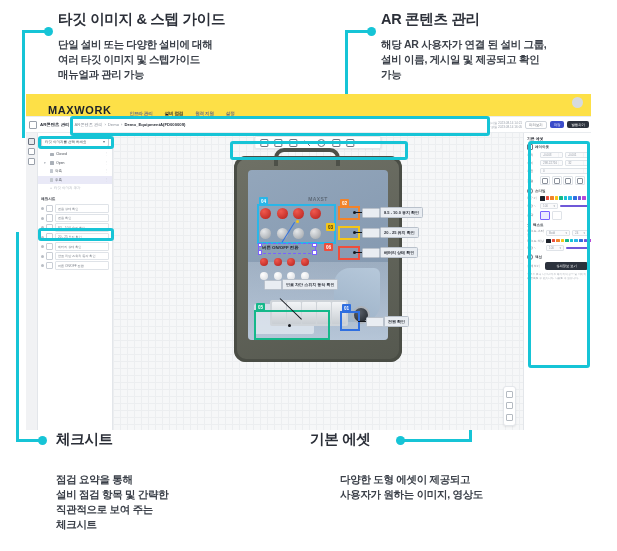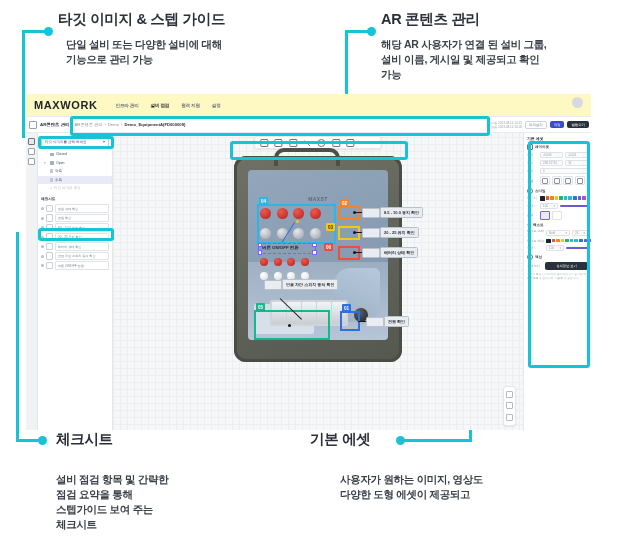--- a/index.html
+++ b/index.html
@@ -11,21 +11,21 @@
   #root{position:relative;width:617px;height:551px;}
 
   
   .callout-title{font-size:14.5px;font-weight:bold;color:#2b2f38;letter-spacing:-0.3px;white-space:nowrap;}
   .callout-body{font-size:10.5px;font-weight:bold;color:#3b4049;line-height:15px;letter-spacing:-0.3px;}
   .cal-line{position:absolute;background:#16c4d6;}
   .cal-dot{position:absolute;width:9px;height:9px;border-radius:50%;background:#16c4d6;}
 
   
   #app{position:absolute;left:26px;top:94px;width:565px;height:336px;background:#fff;overflow:hidden;}
-  .brandbar{height:22px;display:flex;align-items:center;padding-left:8px;background:#fef9c3;}
+  .brandbar{height:22px;display:flex;align-items:flex-end;padding-left:22px;background:#fde047;}
   .brand{font-size:11px;font-weight:bold;color:#1d222b;letter-spacing:0.6px;}
   .brandmenu{display:flex;gap:12px;margin-left:18px;}
   .brandmenu span{font-size:4.6px;color:#6b7280;font-weight:bold;letter-spacing:-0.2px;}
   .brandmenu span.on{color:#1d222b;}
   .avatar{position:absolute;right:8px;top:3px;width:11px;height:11px;border-radius:50%;background:#d6dadf;}
 
   
   .topbar{position:relative;height:15px;background:#fff;border-top:1px solid #e9ecef;border-bottom:1px solid #e9ecef;display:flex;align-items:center;}
   .tb-hamb{width:14px;height:15px;display:flex;align-items:center;justify-content:center;}
   .tb-hamb i{display:block;width:6px;height:6px;border:1px solid #9aa1ab;border-radius:1px;}
@@ -150,23 +150,24 @@
 </head>
 <body>
 
 <div id="root">
 
   <div>
     <div class="cal-line" style="left:22px;top:30px;width:26px;height:3px;"></div>
     <div class="cal-line" style="left:22px;top:30px;width:3px;height:108px;"></div>
     <div class="cal-dot" style="left:44px;top:27px;"></div>
     <div class="callout-title" style="position:absolute;left:58px;top:10px;">타깃 이미지 &amp; 스텝 가이드</div>
-    <div style="position:absolute;left:66px;top:37px;">
+    <div style="position:absolute;left:58px;top:37px;font-family:Liberation Serif, serif;">
       <div class="callout-body">단일 설비 또는 다양한 설비에 대해</div>
-      <div class="callout-body">기능으로 관리 가능</div>
+      <div class="callout-body">여러 타깃 이미지 및 스텝가이드</div>
+      <div class="callout-body">매뉴얼과 관리 가능</div>
     </div>
   </div>
 
   <div>
     <div class="cal-line" style="left:345px;top:30px;width:26px;height:3px;"></div>
     <div class="cal-line" style="left:345px;top:30px;width:3px;height:215px;"></div>
     <div class="cal-dot" style="left:367px;top:27px;"></div>
     <div class="callout-title" style="position:absolute;left:381px;top:10px;">AR 콘텐츠 관리</div>
     <div style="position:absolute;left:381px;top:37px;">
       <div class="callout-body">해당 AR 사용자가 연결 된 설비 그룹,</div>
@@ -174,35 +175,35 @@
       <div class="callout-body">가능</div>
     </div>
   </div>
 
   <div>
     <div class="cal-line" style="left:16px;top:232px;width:3px;height:210px;"></div>
     <div class="cal-line" style="left:16px;top:439px;width:26px;height:3px;"></div>
     <div class="cal-dot" style="left:38px;top:436px;"></div>
     <div class="callout-title" style="position:absolute;left:56px;top:430px;">체크시트</div>
     <div style="position:absolute;left:56px;top:472px;">
+      <div class="callout-body">점검 요약을 통해</div>
       <div class="callout-body">설비 점검 항목 및 간략한</div>
-      <div class="callout-body">점검 요약을 통해</div>
-      <div class="callout-body">스텝가이드 보여 주는</div>
+      <div class="callout-body">직관적으로 보여 주는</div>
       <div class="callout-body">체크시트</div>
     </div>
   </div>
 
   <div>
     <div class="cal-line" style="left:469px;top:255px;width:3px;height:184px;"></div>
     <div class="cal-line" style="left:400px;top:439px;width:72px;height:3px;"></div>
     <div class="cal-dot" style="left:396px;top:436px;"></div>
     <div class="callout-title" style="position:absolute;left:310px;top:430px;">기본 에셋</div>
     <div style="position:absolute;left:340px;top:472px;">
+      <div class="callout-body">다양한 도형 에셋이 제공되고</div>
       <div class="callout-body">사용자가 원하는 이미지, 영상도</div>
-      <div class="callout-body">다양한 도형 에셋이 제공되고</div>
     </div>
   </div>
 
   <div id="app">
 
     <div class="brandbar">
       <div class="brand">MAXWORK</div>
       <div class="brandmenu">
         <span>인프라 관리</span>
         <span class="on">설비 점검</span>

